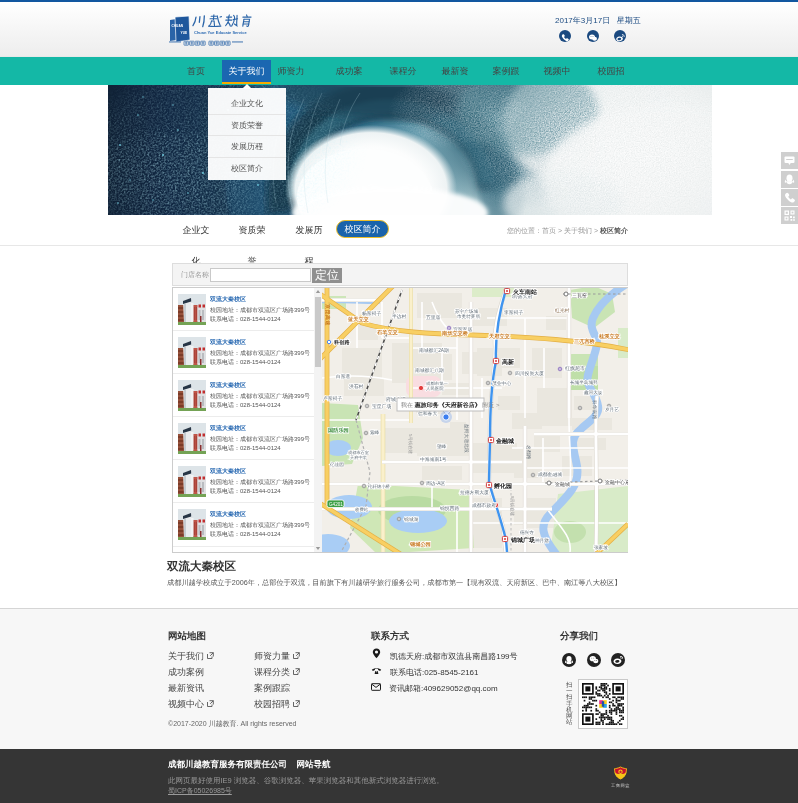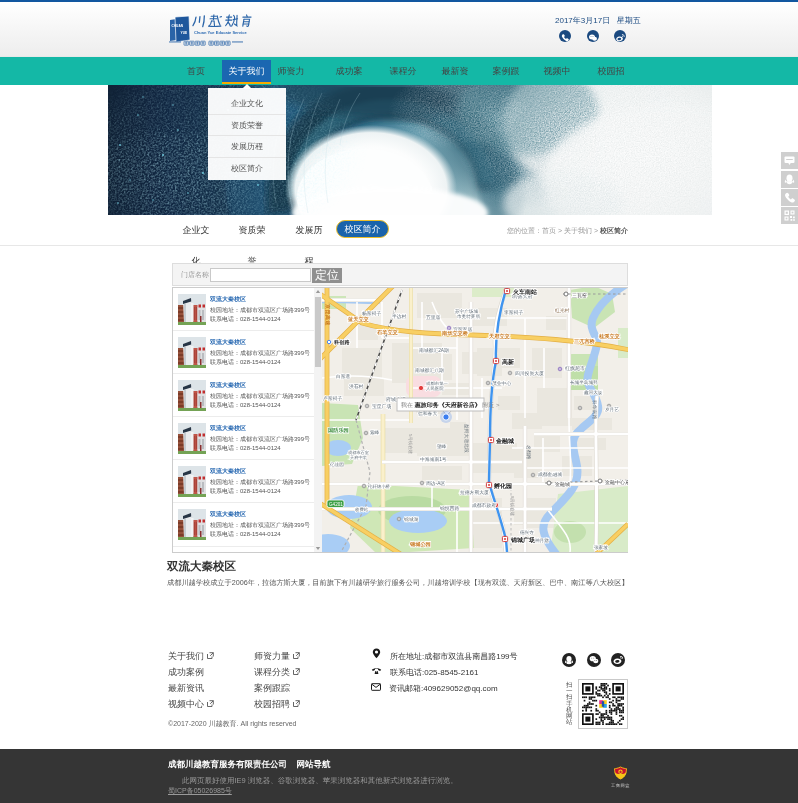--- a/index.html
+++ b/index.html
@@ -39,21 +39,21 @@
 .dpara{left:167px;top:577.5px;font-size:7.2px;color:#555;}
 .footgray{left:0;top:608px;width:798px;height:141px;background:#f7f7f7;border-top:1px solid #d5d5d5;}
 .fh{position:absolute;font-size:9.5px;font-weight:bold;color:#333;}
 .flink{position:absolute;font-size:9px;color:#444;}
 .fcontact{position:absolute;font-size:8px;color:#333;}
 .fcopy{position:absolute;left:168px;top:719px;font-size:7px;color:#666;}
 .scircle{position:absolute;width:14px;height:14px;border-radius:50%;background:#222;}
 .qrtext{position:absolute;left:566px;top:682px;width:8px;font-size:6.5px;color:#555;line-height:6.2px;}
 .footdark{left:0;top:749px;width:798px;height:54px;background:#353535;}
 .fd1{position:absolute;left:168px;top:10px;font-size:8.5px;font-weight:bold;color:#fff;text-align:center;}
-.fd2{position:absolute;left:182px;top:26.5px;font-size:7.5px;color:#999;}
+.fd2{position:absolute;left:168px;top:26.5px;font-size:7.5px;color:#999;}
 .fd3{position:absolute;left:168px;top:37px;font-size:7px;color:#999;text-decoration:underline;}
 .fbtn{position:absolute;left:781px;width:17px;height:17px;background:#cfcfcf;}
 </style></head>
 <body>
 <div id="page">
 <div class="abs topline"></div>
 <div class="abs header">
   <div id="logo" class="abs" style="left:168px;top:12px;width:150px;height:34px;">
     <svg width="150" height="34" viewBox="0 0 150 34">
       <g>
@@ -696,21 +696,26 @@
             <path d="M121,123 l4,4.5 l4,-4.5" fill="#fff" stroke="#bdbdbd" stroke-width="1"></path>
             <rect x="75" y="110" width="87" height="13" fill="#fff" stroke="#bdbdbd" stroke-width="1"></rect>
             <rect x="76.5" y="111.5" width="84" height="10" fill="#fff"></rect>
             <text x="79" y="119" font-size="6" fill="#888">我在 <tspan fill="#222" font-weight="bold">惠旅印务《天府新谷店》</tspan> 附近 &gt;</text>
           </g>
           <circle cx="124" cy="129" r="6" fill="#4285f4" opacity="0.25"></circle>
           <circle cx="124" cy="129" r="3.2" fill="#3b7ef0" stroke="#fff" stroke-width="1"></circle>
         </svg></div>
 </div>
 <div class="abs dtitle">双流大秦校区</div>
-<div class="abs dpara">成都川越学校成立于2006年，拉德方斯大厦，目前旗下有川越研学旅行服务公司，川越培训学校【现有双流、天府新区、巴中、南江等八大校区】</div>
+<div class="abs dpara">成都川越学校成立于2006年，总部位于双流，目前旗下有川越研学旅行服务公司，成都市第一【现有双流、天府新区、巴中、南江等八大校区】</div>
+<div class="abs footgray">
+  <div class="fh" style="left:168px;top:21px;">网站地图</div>
+  <div class="fh" style="left:371px;top:21px;">联系方式</div>
+  <div class="fh" style="left:560px;top:21px;">分享我们</div>
+</div>
 <div id="flinks">
       <div class="flink abs" style="left:168px;top:649.5px;">关于我们<svg width="7" height="7" viewBox="0 0 7 7" style="margin-left:3px;vertical-align:0px;">
           <path d="M0.5 2 V6.5 H5 V4.5" fill="none" stroke="#555" stroke-width="0.9"></path>
           <path d="M2.5 0.7 H6.3 V4.5 M6.3 0.7 L3.2 3.8" fill="none" stroke="#555" stroke-width="0.9"></path>
         </svg></div>
 <div class="flink abs" style="left:168px;top:665.5px;">成功案例</div>
 <div class="flink abs" style="left:168px;top:681.5px;">最新资讯</div>
 <div class="flink abs" style="left:168px;top:697.5px;">视频中心<svg width="7" height="7" viewBox="0 0 7 7" style="margin-left:3px;vertical-align:0px;">
           <path d="M0.5 2 V6.5 H5 V4.5" fill="none" stroke="#555" stroke-width="0.9"></path>
           <path d="M2.5 0.7 H6.3 V4.5 M6.3 0.7 L3.2 3.8" fill="none" stroke="#555" stroke-width="0.9"></path>
@@ -723,21 +728,21 @@
           <path d="M0.5 2 V6.5 H5 V4.5" fill="none" stroke="#555" stroke-width="0.9"></path>
           <path d="M2.5 0.7 H6.3 V4.5 M6.3 0.7 L3.2 3.8" fill="none" stroke="#555" stroke-width="0.9"></path>
         </svg></div>
 <div class="flink abs" style="left:254px;top:681.5px;">案例跟踪</div>
 <div class="flink abs" style="left:254px;top:697.5px;">校园招聘<svg width="7" height="7" viewBox="0 0 7 7" style="margin-left:3px;vertical-align:0px;">
           <path d="M0.5 2 V6.5 H5 V4.5" fill="none" stroke="#555" stroke-width="0.9"></path>
           <path d="M2.5 0.7 H6.3 V4.5 M6.3 0.7 L3.2 3.8" fill="none" stroke="#555" stroke-width="0.9"></path>
         </svg></div>
 <div class="fcontact abs" style="left:372px;top:648px;"><svg width="9" height="11" viewBox="0 0 9 11">
           <path d="M4.5 0.5 C2.3 0.5 0.8 2.1 0.8 4.1 C0.8 6.6 4.5 10.3 4.5 10.3 C4.5 10.3 8.2 6.6 8.2 4.1 C8.2 2.1 6.7 0.5 4.5 0.5 Z M4.5 5.6 A1.6 1.6 0 1 1 4.5 2.4 A1.6 1.6 0 0 1 4.5 5.6 Z" fill="#1a1a1a"></path>
-        </svg><span style="margin-left:9px;">所在地址:成都市双流县南昌路199号</span></div>
+        </svg><span style="margin-left:9px;">凯德天府:成都市双流县南昌路199号</span></div>
 <div class="fcontact abs" style="left:371px;top:665.5px;"><svg width="11" height="9" viewBox="0 0 11 9">
           <g fill="#1a1a1a">
             <path d="M0.8 3.8 C2.3 1.6 8.7 1.6 10.2 3.8 L9.1 5 C8.5 4.9 7.6 4.6 7.1 4.1 L7 3.1 C6 2.7 5 2.7 4 3.1 L3.9 4.1 C3.4 4.6 2.5 4.9 1.9 5 Z"></path>
             <path d="M4.3 5 H6.7 L7.4 8 H3.6 Z"></path>
             <rect x="4.9" y="5.4" width="1.2" height="0.8" fill="#fff"></rect>
           </g>
         </svg><span style="margin-left:8px;">联系电话:025-8545-2161</span></div>
 <div class="fcontact abs" style="left:371px;top:683px;"><svg width="10" height="8" viewBox="0 0 10 8">
           <rect x="0.5" y="0.7" width="9" height="6.6" rx="0.6" fill="none" stroke="#1a1a1a" stroke-width="1"></rect>
           <path d="M0.8 1.2 L5 4.4 L9.2 1.2" fill="none" stroke="#1a1a1a" stroke-width="1"></path>

